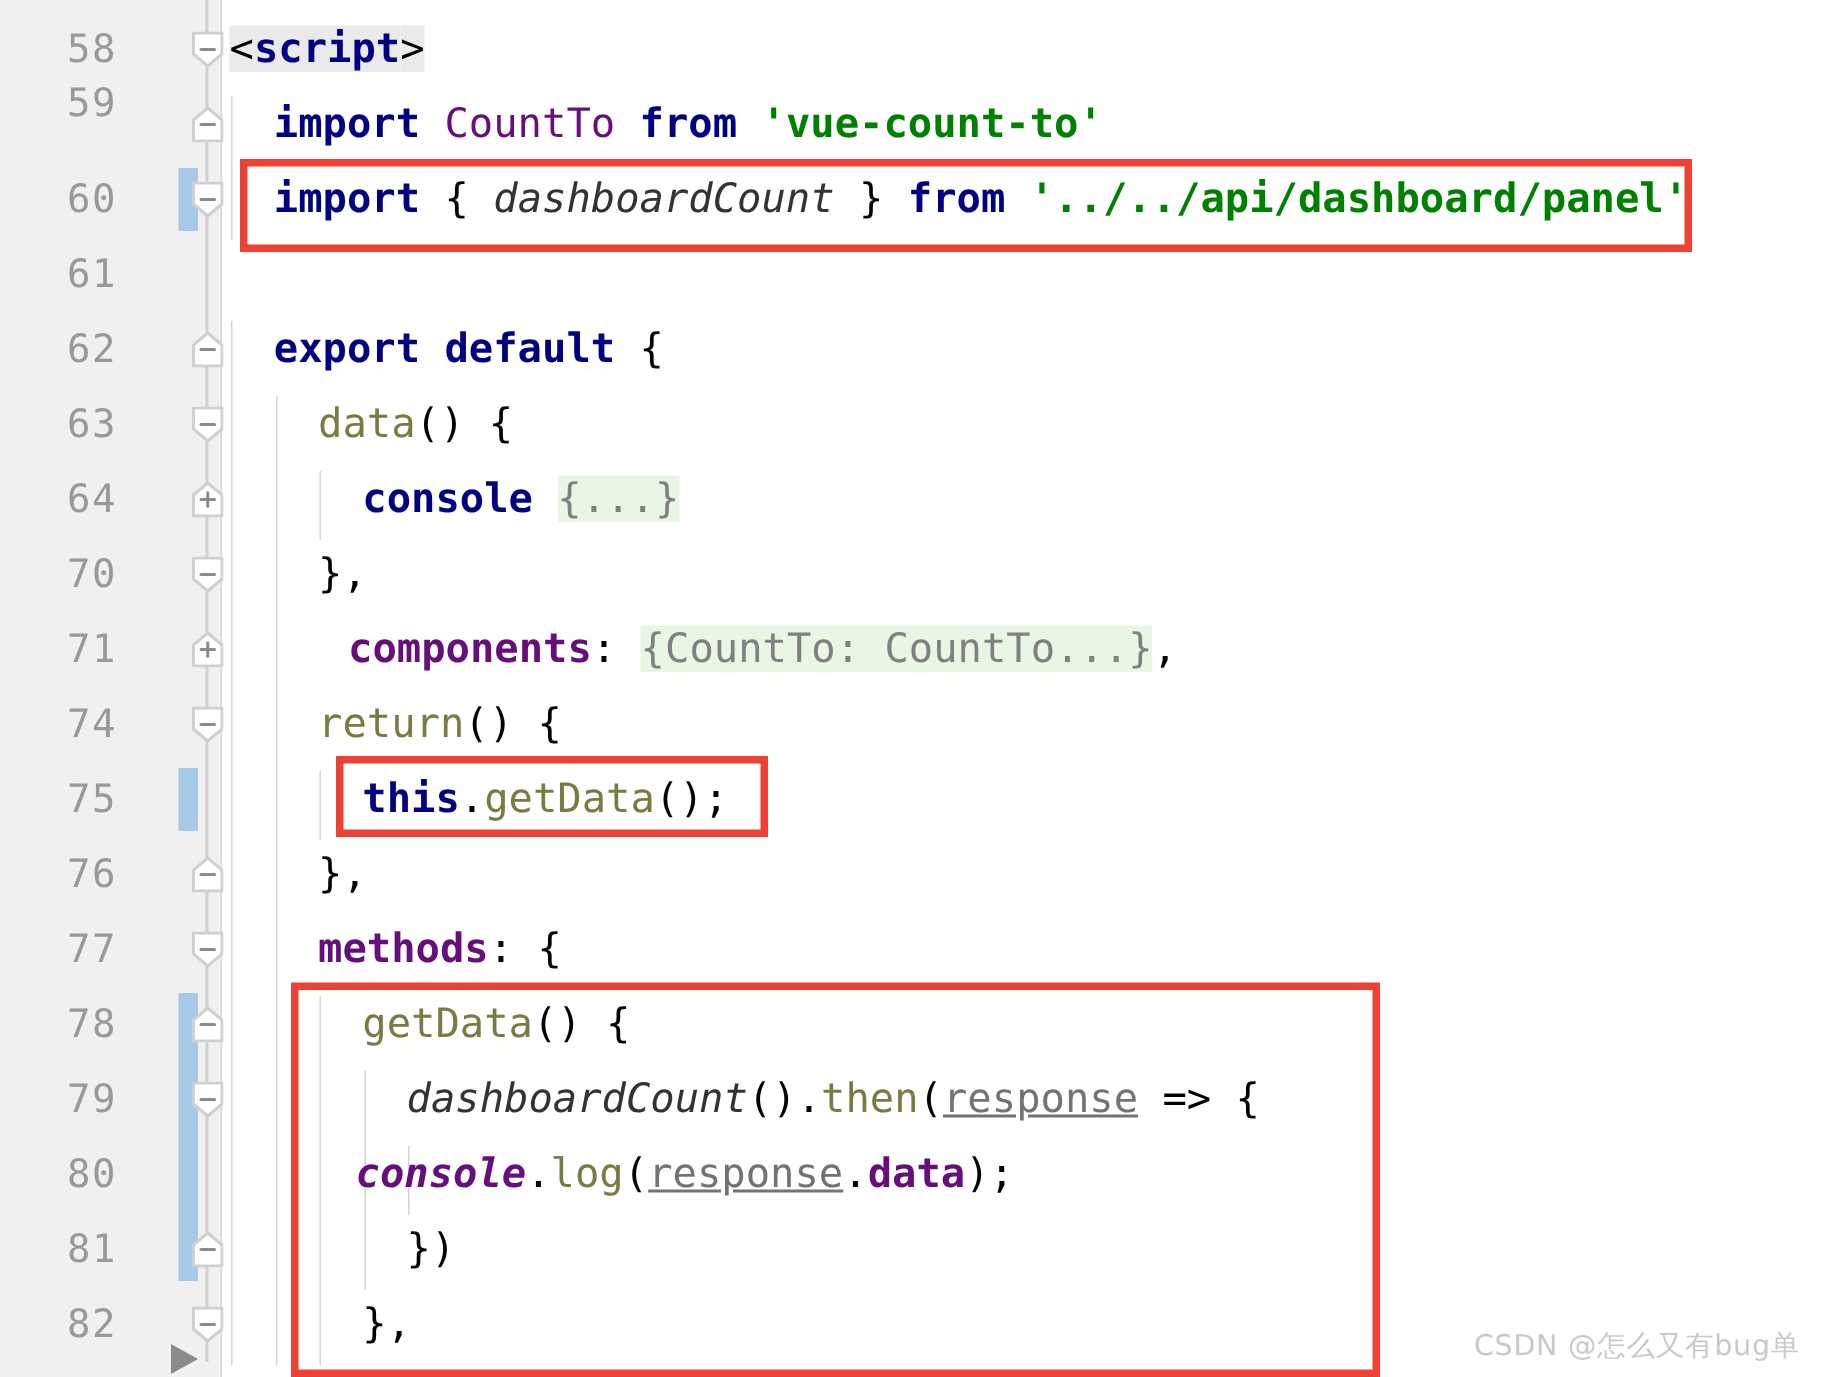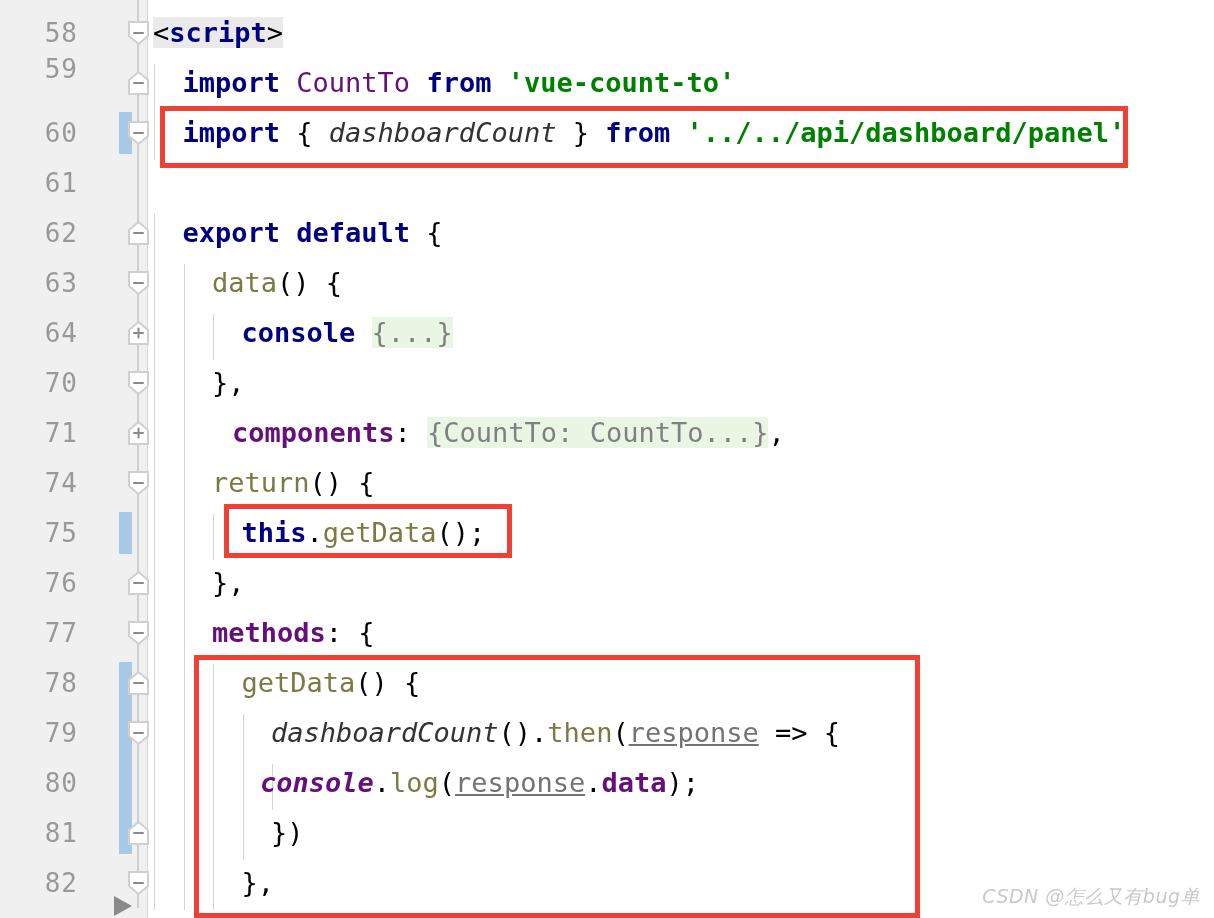--- a/index.html
+++ b/index.html
@@ -132,21 +132,20 @@
   
   .watermark {
     position: absolute;
     right: 14px;
     bottom: 8px;
     color: #c9c9c9;
     font-family: "DejaVu Sans", "Liberation Sans", sans-serif;
     font-size: 19px;
     letter-spacing: 0.5px;
     z-index: 6;
-    font-style: italic;
   }
 </style>
 </head>
 <body>
 
 <div id="editor">
 
   <div class="gutter">
     <div id="gutter-numbers">
         <div class="ln" style="top: 8px;">58</div>
@@ -296,21 +295,21 @@
         <div class="line" style="top: 258px; padding-left: 64px;"><span class="fn">data</span><span class="pun">() {</span></div>
         <div class="line" style="top: 308px; padding-left: 93.5px;"><span class="kw">console</span><span class="pun"> </span><span class="folded">{...}</span></div>
         <div class="line" style="top: 358px; padding-left: 64px;"><span class="pun">},</span></div>
         <div class="line" style="top: 408px; padding-left: 84px;"><span class="prop">components</span><span class="pun">: </span><span class="folded">{CountTo: CountTo...}</span><span class="pun">,</span></div>
         <div class="line" style="top: 458px; padding-left: 64px;"><span class="fn">return</span><span class="pun">() {</span></div>
         <div class="line" style="top: 508px; padding-left: 93.5px;"><span class="kw">this</span><span class="pun">.</span><span class="fn">getData</span><span class="pun">();</span></div>
         <div class="line" style="top: 558px; padding-left: 64px;"><span class="pun">},</span></div>
         <div class="line" style="top: 608px; padding-left: 64px;"><span class="prop">methods</span><span class="pun">: {</span></div>
         <div class="line" style="top: 658px; padding-left: 93.5px;"><span class="fn">getData</span><span class="pun">() {</span></div>
         <div class="line" style="top: 708px; padding-left: 123px;"><span class="ital">dashboardCount</span><span class="pun">().</span><span class="fn">then</span><span class="pun">(</span><span class="param">response</span><span class="pun"> =&gt; {</span></div>
-        <div class="line" style="top: 758px; padding-left: 112px;"><span class="consolet">console</span><span class="pun">.</span><span class="fn">log</span><span class="pun">(</span><span class="param">response</span><span class="pun">.</span><span class="prop">data</span><span class="pun">);</span></div>
+        <div class="line" style="top: 758px; padding-left: 89px;"><span class="consolet">console</span><span class="pun">.</span><span class="fn">log</span><span class="pun">(</span><span class="param">response</span><span class="pun">.</span><span class="prop">data</span><span class="pun">);</span></div>
         <div class="line" style="top: 808px; padding-left: 123px;"><span class="pun">})</span></div>
         <div class="line" style="top: 858px; padding-left: 93.5px;"><span class="pun">},</span></div>
       </div>
   </div>
 
   <div id="annotations">
       <div class="redbox" style="left: 160px; top: 106px; width: 968px; height: 62px;"></div>
       <div class="redbox" style="left: 224px; top: 504px; width: 288px; height: 54px;"></div>
       <div class="redbox" style="left: 194px; top: 655px; width: 726px; height: 263px;"></div>
     </div>

